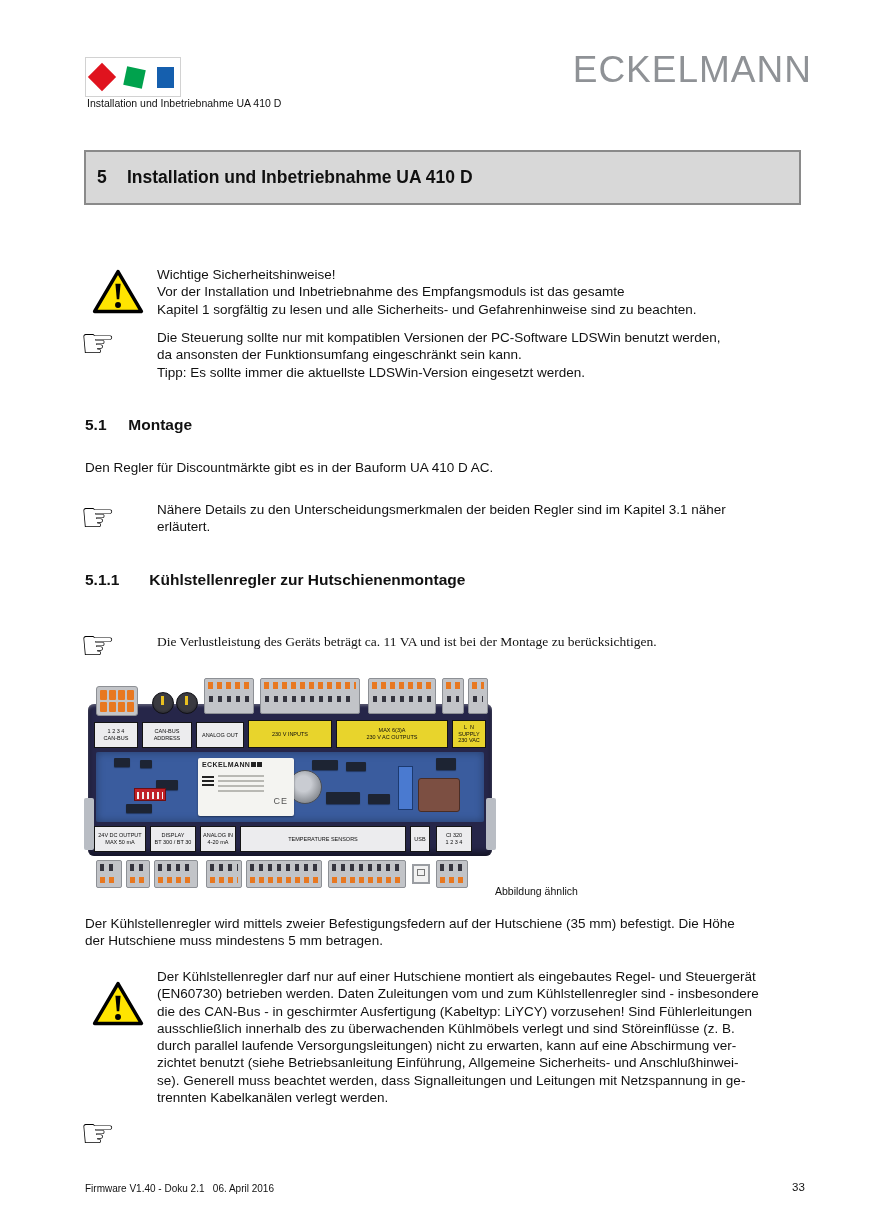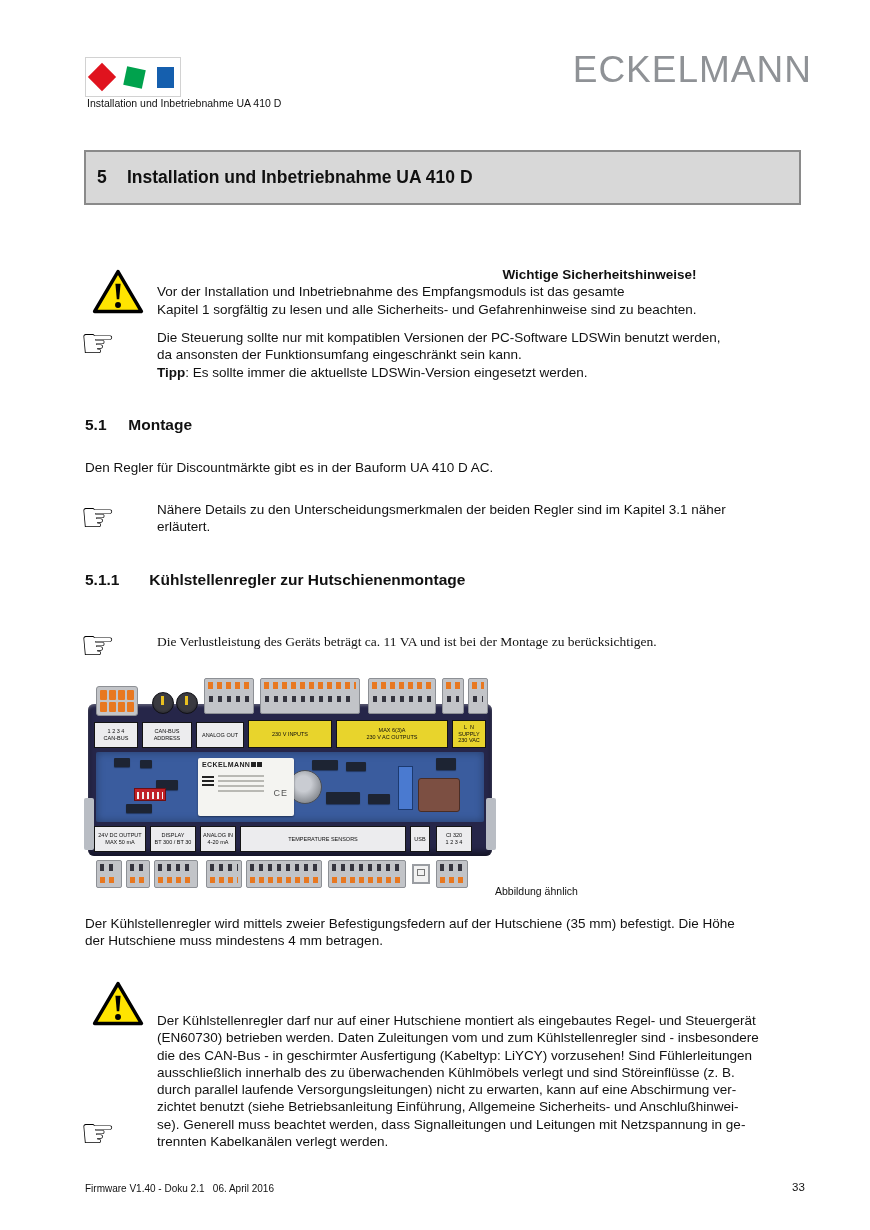--- a/index.html
+++ b/index.html
@@ -1,21 +1,21 @@
 <!DOCTYPE html>
 <html><head>
 <meta charset="utf-8">
 <style>
   html,body{margin:0;padding:0;background:#ffffff;}
   .page{position:relative;width:870px;height:1230px;background:#ffffff;overflow:hidden;
         font-family:"Liberation Sans",sans-serif;color:#111;}
   .abs{position:absolute;}
   .txt{font-size:13.5px;line-height:17.3px;}
   .txt div{white-space:nowrap;}
-  .bold{font-weight:bold;text-align:right;}
+  .bold{font-weight:normal;}
   .it{}
   .pre{white-space:pre;}
 
   
   .logo-box{left:85px;top:57px;width:94px;height:38px;border:1px solid #d2d2d2;background:#fff;
             display:flex;align-items:center;justify-content:space-around;}
   .logo-red{width:20px;height:20px;background:#e0131e;transform:rotate(45deg);}
   .logo-green{width:19px;height:19px;background:#00a24d;transform:rotate(12deg);}
   .logo-blue{width:17px;height:21px;background:#155fae;}
   .brand{right:58px;top:50px;font-size:37px;line-height:40px;color:#8f9296;font-weight:400;
@@ -68,21 +68,21 @@
   .chip{position:absolute;background:#1d2433;border-radius:1px;box-shadow:0 1px 1px rgba(0,0,0,.4);}
   .board-label{position:absolute;left:102px;top:6px;width:96px;height:58px;background:#f4f4f1;
        border-radius:2px;box-shadow:0 1px 2px rgba(0,0,0,.45);padding:3px 4px;box-sizing:border-box;}
   .board-brand{font-size:7px;font-weight:bold;letter-spacing:.4px;color:#222;white-space:nowrap;}
   .board-brand .sq{display:inline-block;width:5px;height:5px;background:#222;margin-left:1px;}
   .qr{position:absolute;left:4px;top:16px;width:12px;height:12px;
       background:repeating-linear-gradient(0deg,#222 0 2px,#f4f4f1 2px 4px),
                  repeating-linear-gradient(90deg,#222 0 2px,rgba(244,244,241,.6) 2px 4px);}
   .board-lines{position:absolute;left:20px;top:17px;width:46px;}
   .board-lines div{height:2px;background:#b9b9b4;margin-bottom:3px;}
-  .ce{position:absolute;right:6px;bottom:18px;font-size:9px;color:#555;letter-spacing:1px;text-align:right;}
+  .ce{position:absolute;right:6px;bottom:10px;font-size:9px;color:#555;letter-spacing:1px;text-align:right;}
   .dip{position:absolute;left:38px;top:36px;width:32px;height:13px;background:#c02128;border:1px solid #6d1014;
        box-sizing:border-box;}
   .dip::after{content:'';position:absolute;left:2px;right:2px;top:3px;height:7px;
        background:repeating-linear-gradient(90deg,#f2f2f2 0 2px,rgba(0,0,0,0) 2px 5px);}
   .knob{position:absolute;left:192px;top:18px;width:32px;height:32px;border-radius:50%;
        background:radial-gradient(circle at 45% 40%, #c9ccd2 0 30%, #8d9197 70%, #5f6369 100%);
        border:1px solid #4a4e55;}
   .blue-conn{position:absolute;left:302px;top:14px;width:13px;height:42px;background:#4a7ad0;
        border:1px solid #1c3a70;}
   .brown-comp{position:absolute;left:322px;top:26px;width:40px;height:32px;background:#7c4f42;
@@ -260,31 +260,31 @@
     <div class="bb" style="left:118px;width:36px;"></div>
     <div class="bb" style="left:158px;width:76px;"></div>
     <div class="bb" style="left:240px;width:78px;"></div>
     <div class="usb-port"></div>
     <div class="bb" style="left:348px;width:32px;"></div>
   </div>
   <div class="abs caption">Abbildung ähnlich</div>
 
   <div class="abs txt" style="left:85px;top:915px;">
       <div>Der Kühlstellenregler wird mittels zweier Befestigungsfedern auf der Hutschiene (35 mm) befestigt. Die Höhe</div>
-      <div>der Hutschiene muss mindestens 4 mm betragen.</div>
+      <div>der Hutschiene muss mindestens 5 mm betragen.</div>
     </div>
 
   <div class="abs" style="left:92px;top:980px;">
     <svg class="warn-svg" width="52" height="47" viewBox="0 0 60 54">
       <path d="M30 4 L57 50 L3 50 Z" fill="#ffe400" stroke="#000" stroke-width="4" stroke-linejoin="round"></path>
       <path d="M27 18 L33 18 L31.4 36 L28.6 36 Z" fill="#000"></path>
       <circle cx="30" cy="42.5" r="3.4" fill="#000"></circle>
     </svg>
   </div>
-  <div class="abs txt" style="left:157px;top:968px;margin-top:44px;">
+  <div class="abs txt" style="left:157px;top:968px;">
       <div><span>Der Kühlstellenregler darf nur auf einer Hutschiene montiert als eingebautes Regel- und Steuergerät</span></div>
       <div><span>(EN60730) betrieben werden. Daten Zuleitungen vom und zum Kühlstellenregler sind - insbesondere</span></div>
       <div><span>die des CAN-Bus - in geschirmter Ausfertigung (Kabeltyp: LiYCY) vorzusehen! Sind Fühlerleitungen</span></div>
       <div><span>ausschließlich innerhalb des zu überwachenden Kühlmöbels verlegt und sind Störeinflüsse (z. B.</span></div>
       <div><span>durch parallel laufende Versorgungsleitungen) nicht zu erwarten, kann auf eine Abschirmung ver-</span></div>
       <div><span>zichtet benutzt (siehe Betriebsanleitung </span><span class="it">Einführung, Allgemeine Sicherheits- und Anschlußhinwei-</span></div>
       <div><span class="it">se</span><span>). Generell muss beachtet werden, dass Signalleitungen und Leitungen mit Netzspannung in ge-</span></div>
       <div><span>trennten Kabelkanälen verlegt werden.</span></div>
     </div>
 

